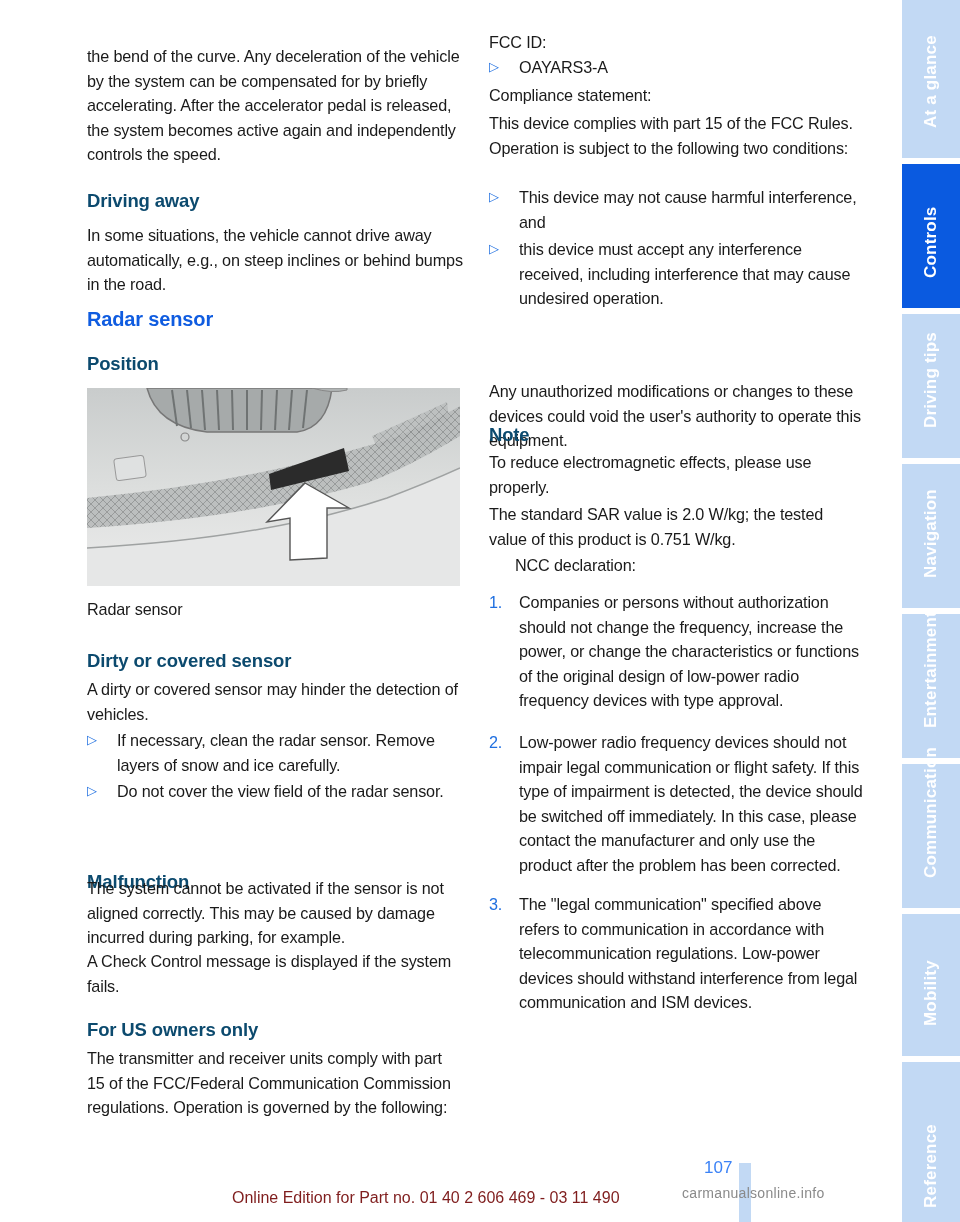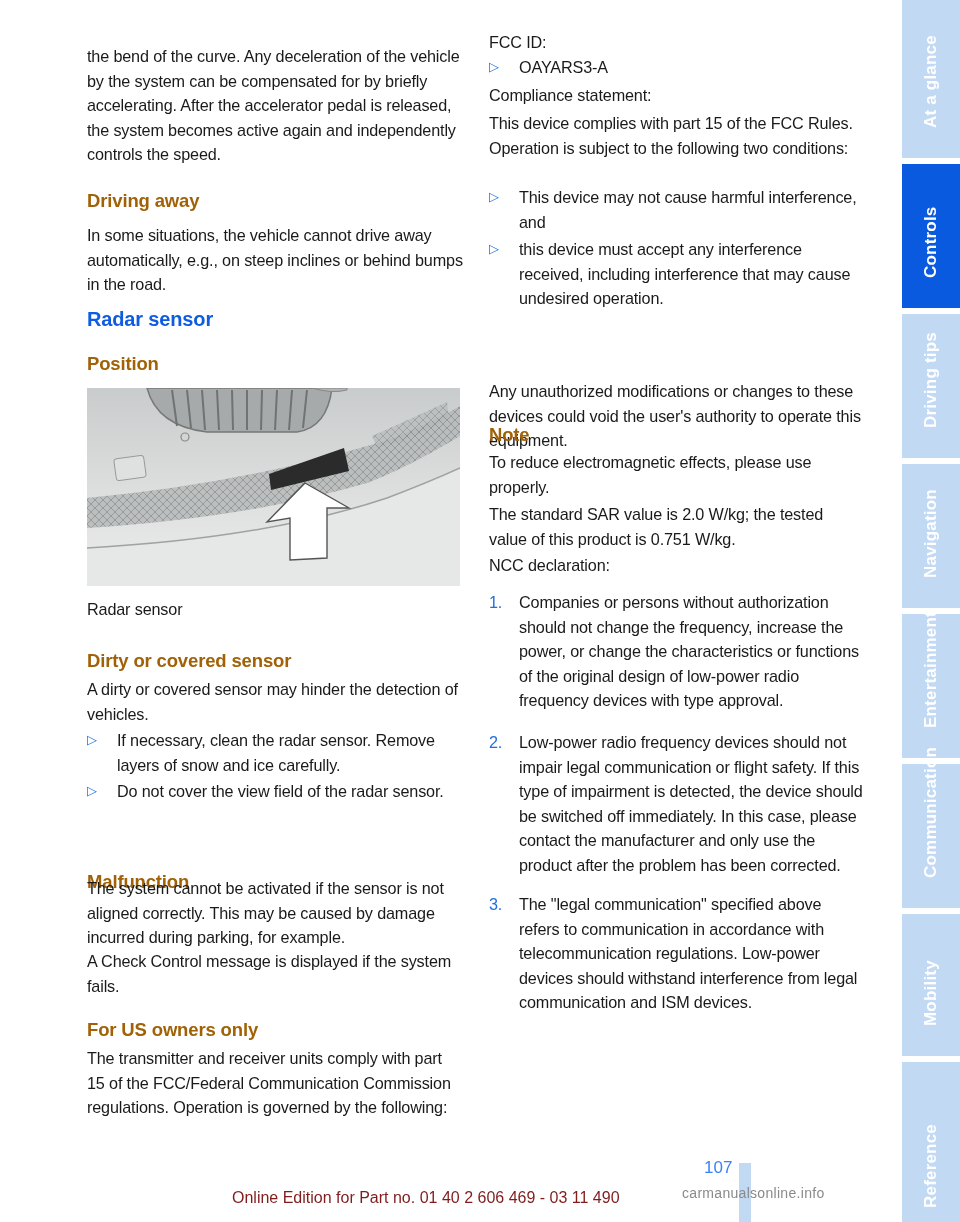--- a/index.html
+++ b/index.html
@@ -7,21 +7,21 @@
     width: 960px; height: 1222px; position: relative; overflow: hidden;
     background: #ffffff;
     font-family: "Liberation Sans", "DejaVu Sans", sans-serif;
     color: #1a1a1a;
   }
   .col { position: absolute; top: 0; font-size: 16.2px; line-height: 24.6px; letter-spacing: -0.15px; }
   .col-left { left: 87px; width: 376px; }
   .col-right { left: 489px; width: 376px; }
   .abs { position: absolute; margin: 0; }
   p.abs { left: 0; right: 0; }
-  .h-light { color: #a16207; font-weight: bold; font-size: 18.5px; }
+  .h-light { color: #0c4a6e; font-weight: bold; font-size: 18.5px; }
   .h-dark { color: #0f5ce0; font-weight: bold; font-size: 20px; }
   .bullet { position: absolute; left: 0; right: 0; }
   .bullet .mark { position: absolute; left: 0; top: 0; color: #1f6fe0; font-size: 13px; }
   .bullet .txt { margin-left: 30px; display: block; }
   .num .mark { font-size: 16.2px; }
   .figure { position: absolute; left: 0; top: 388px; width: 373px; height: 198px; overflow: hidden; background: #d9dcdc; }
   .caption { top: 597px; }
 
   .tabs { position: absolute; left: 902px; top: 0; width: 58px; height: 1222px; }
   .tab { position: absolute; left: 0; width: 58px; background: #c2d9f4; }
@@ -127,21 +127,21 @@
   <div class="bullet" style="top:237px;">
     <span class="mark">▷</span>
     <span class="txt">this device must accept any interference received, including interference that may cause undesired operation.</span>
   </div>
 
   <p class="abs" style="top:331px;margin-top:48px;">Any unauthorized modifications or changes to these devices could void the user's authority to operate this equipment.</p>
 
   <div class="abs h-light" style="top:423px;">Note</div>
   <p class="abs" style="top:450px;">To reduce electromagnetic effects, please use properly.</p>
   <p class="abs" style="top:502px;">The standard SAR value is 2.0 W/kg; the tested value of this product is 0.751 W/kg.</p>
-  <p class="abs" style="top:553px;">NCC declaration:</p>
+  <p class="abs" style="top:553px;margin-left:26px;">NCC declaration:</p>
 
   <div class="bullet num" style="top:590px;">
     <span class="mark">1.</span>
     <span class="txt">Companies or persons without authorization should not change the frequency, increase the power, or change the characteristics or functions of the original design of low-power radio frequency devices with type approval.</span>
   </div>
   <div class="bullet num" style="top:730px;">
     <span class="mark">2.</span>
     <span class="txt">Low-power radio frequency devices should not impair legal communication or flight safety. If this type of impairment is detected, the device should be switched off immediately. In this case, please contact the manufacturer and only use the product after the problem has been corrected.</span>
   </div>
   <div class="bullet num" style="top:892px;">

